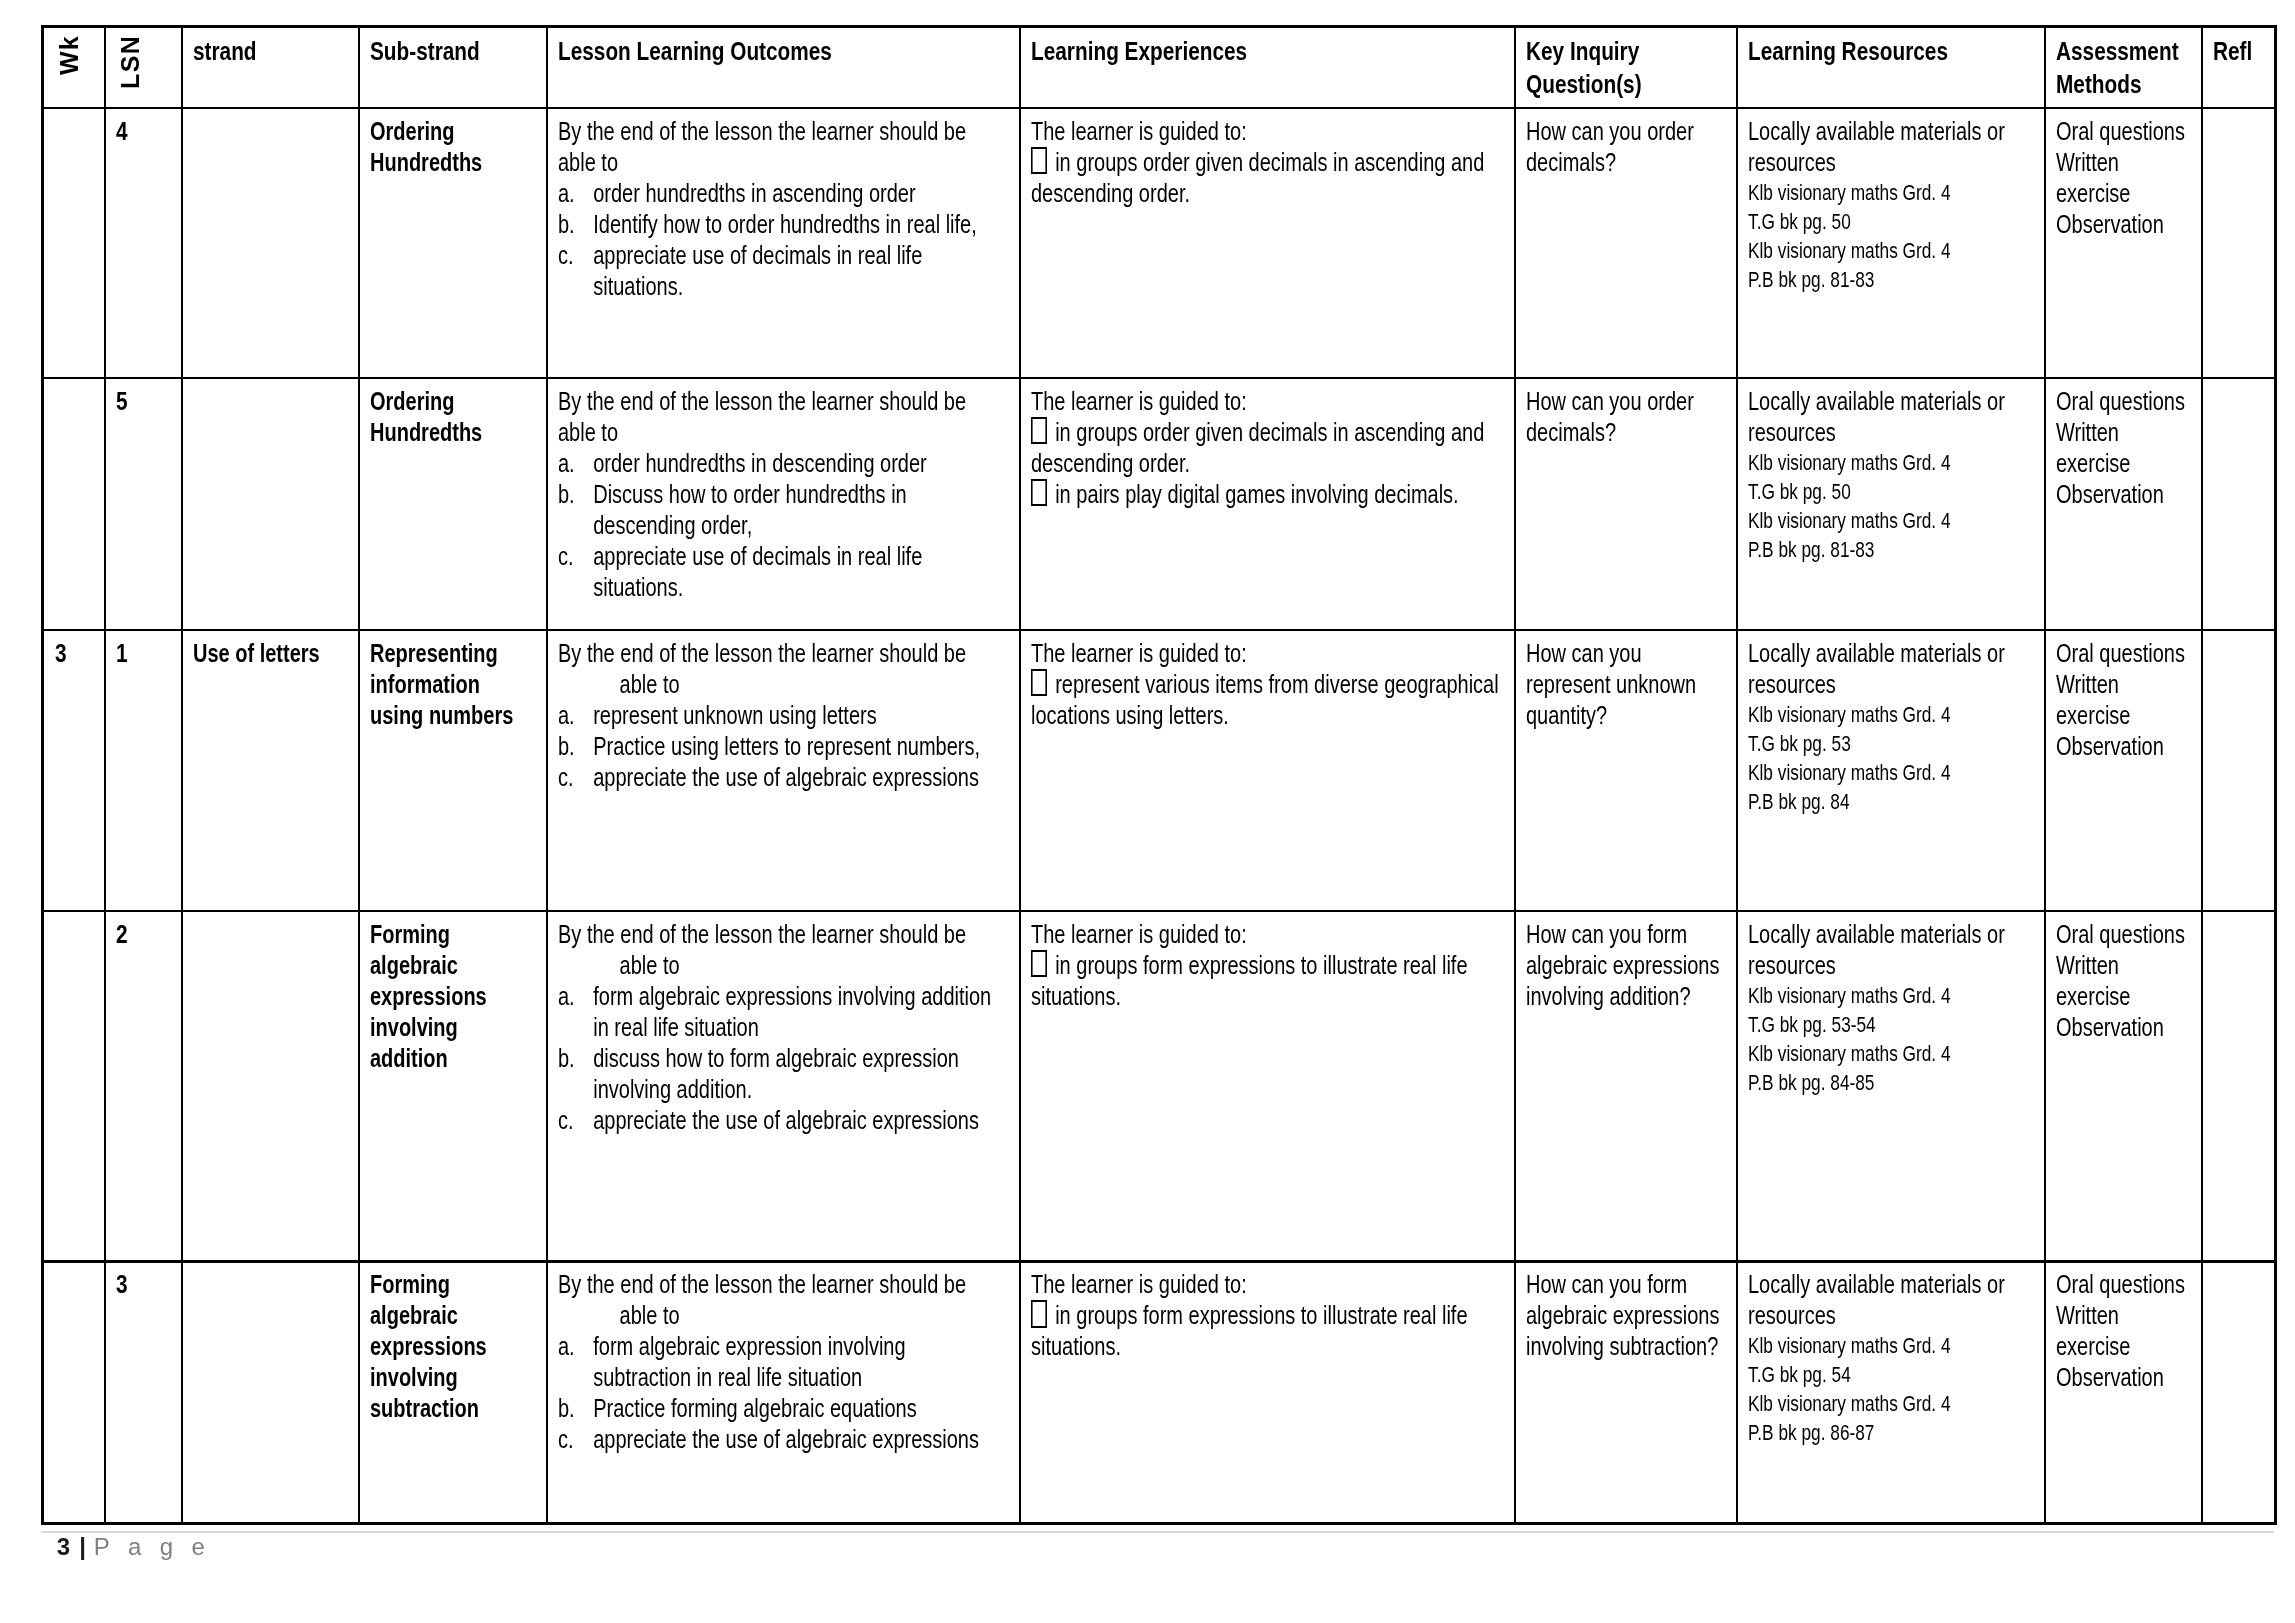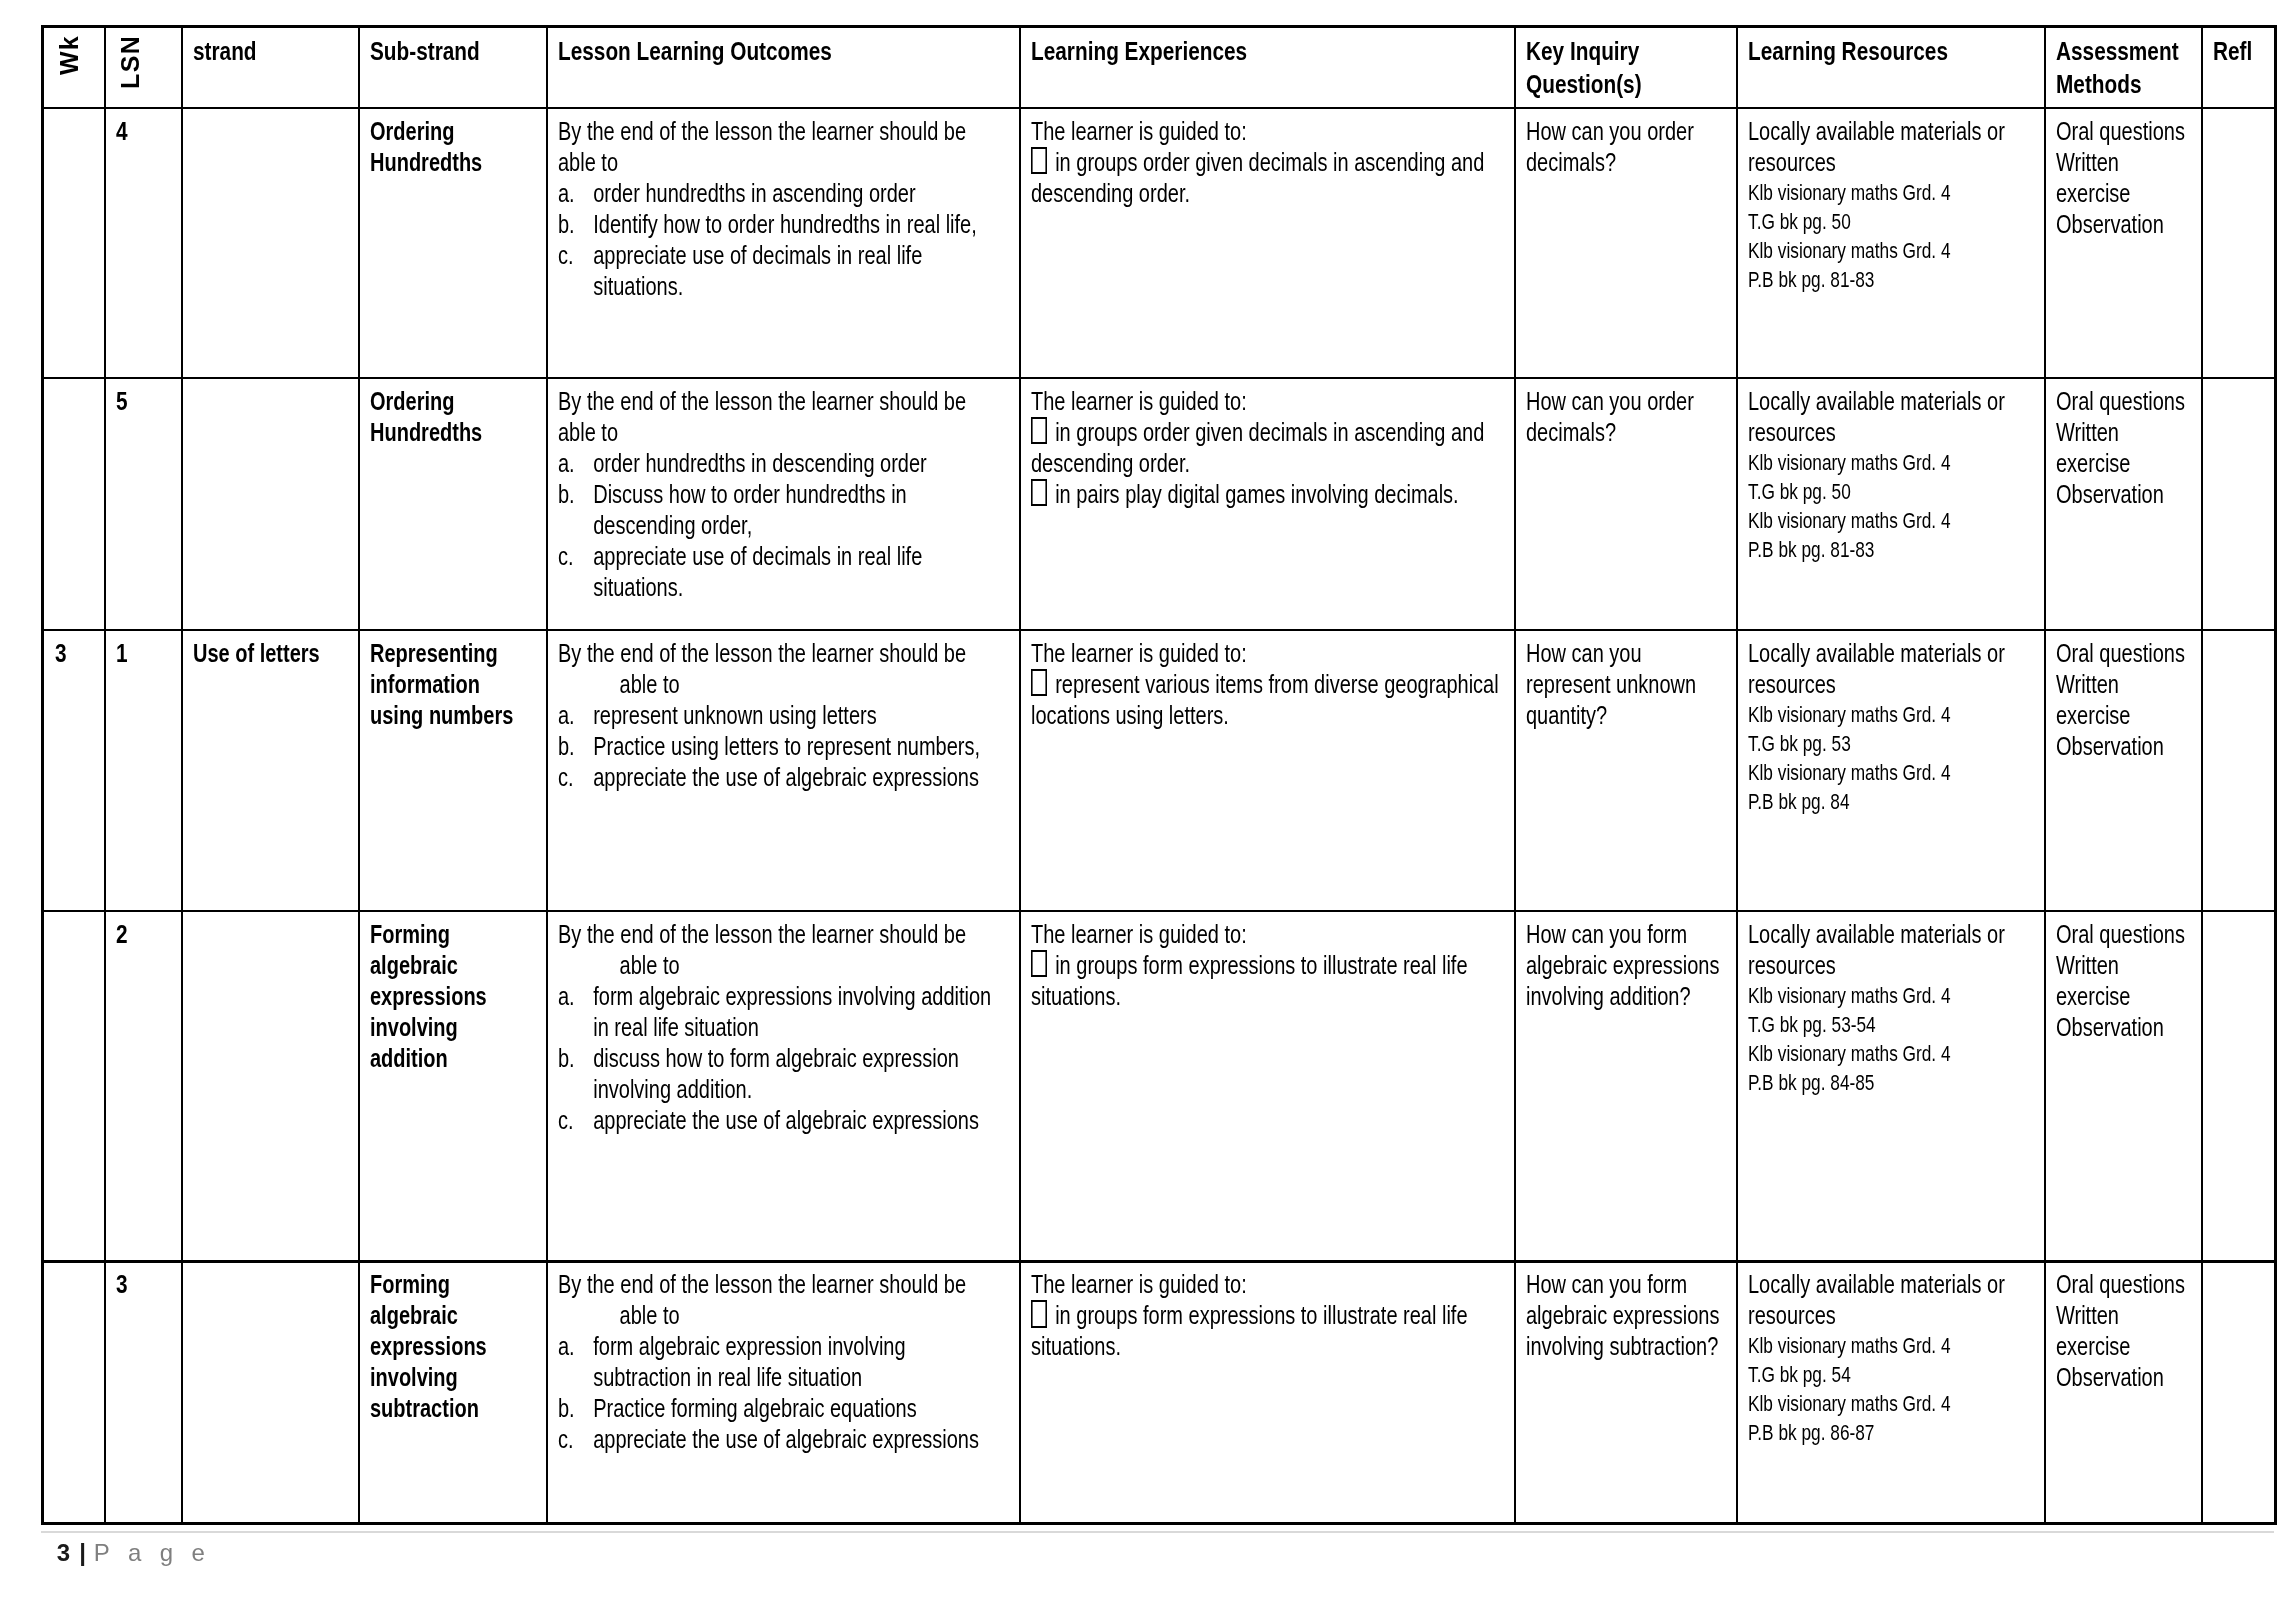--- a/index.html
+++ b/index.html
@@ -33,21 +33,21 @@
 
   .res-small{font-size:21.6px;line-height:29px;}
   .pr-wide{padding-right:33px;margin-left:17px;}
 
   tr.hrow{height:80px;}
   tr.r1{height:270px;} tr.r2{height:252px;} tr.r3{height:281px;}
   tr.r4{height:350px;} tr.r5{height:262px;}
   tr.r5 td{border-top-width:3.3px;}
 
   .footer-rule{border-top:2px solid #d9d9d9;margin-top:6.5px;width:2233px;}
-  .footer{margin-top:6px;padding-left:15.7px;font-size:24px;}
+  .footer{margin-top:0;padding-left:15.7px;font-size:24px;}
   .footer .fnum{font-weight:bold;color:#1a1a1a;}
   .footer .fsep{font-weight:bold;color:#1a1a1a;margin:0 7.9px 0 9.2px;}
   .footer .fpg{color:#7f7f7f;letter-spacing:5.9px;}
 </style>
 </head>
 <body>
 
 <div class="page">
   <div class="doc">
 

